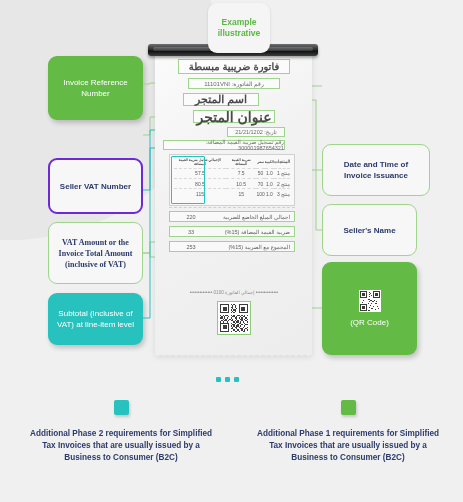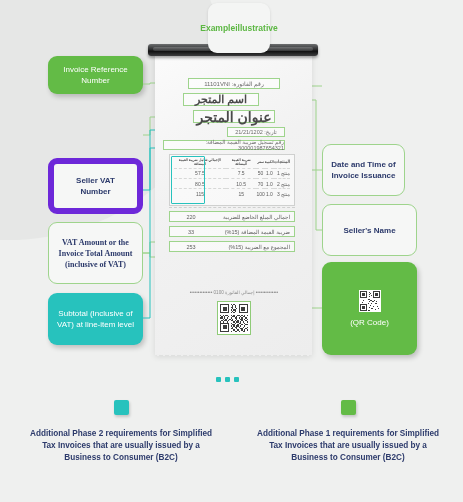--- a/index.html
+++ b/index.html
@@ -19,21 +19,21 @@
     border-bottom-right-radius:100% 100%;
     border-top-right-radius:40% 60%;
     opacity:.85;
   }
 
   
   .example-tab{
     position:absolute;left:208px;top:3px;width:62px;height:50px;
     background:#f4f5f4;border-radius:9px;
     box-shadow:0 1px 3px rgba(0,0,0,.12);
-    display:flex;align-items:center;justify-content:center;
+    display:flex;flex-direction:column;align-items:center;justify-content:center;
     z-index:9;
   }
   .example-tab span{
     color:#5cb743;font-weight:bold;font-size:8.5px;line-height:11px;text-align:center;
   }
 
   
   .clipbar{
     position:absolute;left:148px;top:44px;width:170px;height:12px;
     background:linear-gradient(180deg,#6d6f70 0%,#2e2f30 45%,#111 60%,#3d3e3f 100%);
@@ -116,31 +116,31 @@
 
   
   .card{
     position:absolute;box-sizing:border-box;border-radius:9px;
     display:flex;align-items:center;justify-content:center;text-align:center;
     padding:4px 8px;line-height:11px;font-size:8px;
   }
   .card.green{background:#63bb46;color:#fff;box-shadow:2px 3px 5px rgba(0,0,0,.20);}
   .card.teal{background:#27c2bd;color:#fff;box-shadow:2px 3px 5px rgba(0,0,0,.20);}
   .card.ghost-green{background:#f6f7f6;color:#2c3a6b;border:1px solid #9ed48c;font-weight:bold;}
-  .card.ghost-teal{background:#f6f7f6;color:#2c3a6b;border:6px solid #6d28d9;font-weight:bold;}
-
-  
-  .c-invref{left:48px;top:56px;width:95px;height:38px;}
+  .card.ghost-teal{background:#f6f7f6;color:#2c3a6b;border:2px solid #6d28d9;font-weight:bold;}
+
+  
+  .c-invref{left:48px;top:56px;width:95px;height:64px;}
   .c-selleraddr{left:48px;top:112px;width:95px;height:46px;}
   .c-sellervat{left:48px;top:158px;width:95px;height:56px;}
   .c-vatamt{left:48px;top:222px;width:95px;height:62px;font-family:Liberation Serif, serif;}
   .c-subtotal{left:48px;top:293px;width:95px;height:52px;}
 
   .c-invtype{left:322px;top:50px;width:95px;height:72px;}
-  .c-datetime{left:322px;top:144px;width:83px;height:52px;}
+  .c-datetime{left:322px;top:144px;width:108px;height:52px;}
   .c-sellername{left:322px;top:204px;width:95px;height:52px;}
   .c-qrcard{left:322px;top:262px;width:95px;height:93px;flex-direction:column;gap:5px;}
   .c-qrcard .mini-qr{width:22px;height:22px;background:#fff;padding:1px;box-sizing:border-box;}
 
   
   .lines{position:absolute;left:0;top:0;width:463px;height:502px;z-index:3;}
 
   
   .dots{position:absolute;left:216px;top:377px;display:flex;gap:4px;}
   .dots i{width:5px;height:5px;background:#27c2bd;border-radius:1px;display:block;}
@@ -191,20 +191,21 @@
   </svg>
 
   <div class="example-tab">
     <span>Example</span>
     <span>illustrative</span>
   </div>
 
   <div class="clipbar"></div>
   <div class="receipt">
     <div class="r-inner">
+      <div class="gbox r-title ar">فاتورة ضريبية مبسطة</div>
       <div class="gbox r-invno ar">رقم الفاتورة: INV10111</div>
       <div class="gbox r-shopname ar">اسم المتجر</div>
       <div class="gbox r-shopaddr ar">عنوان المتجر</div>
       <div class="gbox r-date ar">تاريخ: 2021/12/12</div>
       <div class="gbox r-vatreg ar">رقم تسجيل ضريبة القيمة المضافة: 123456789100003</div>
 
       <div class="r-table">
         <table>
           <thead>
               <tr id="thead-row">

